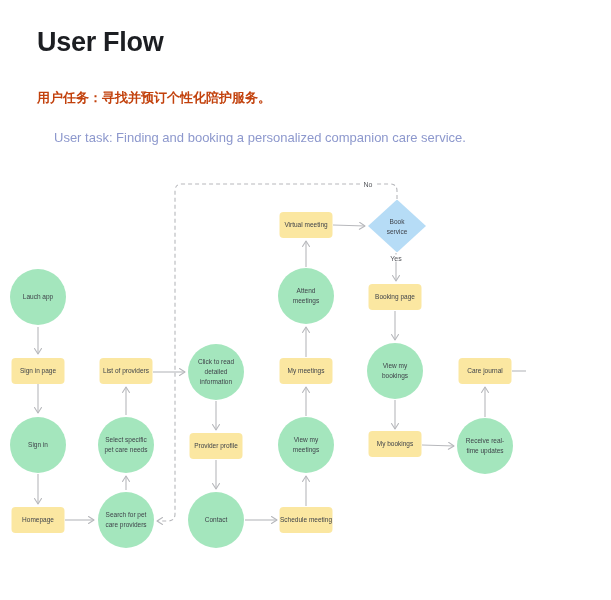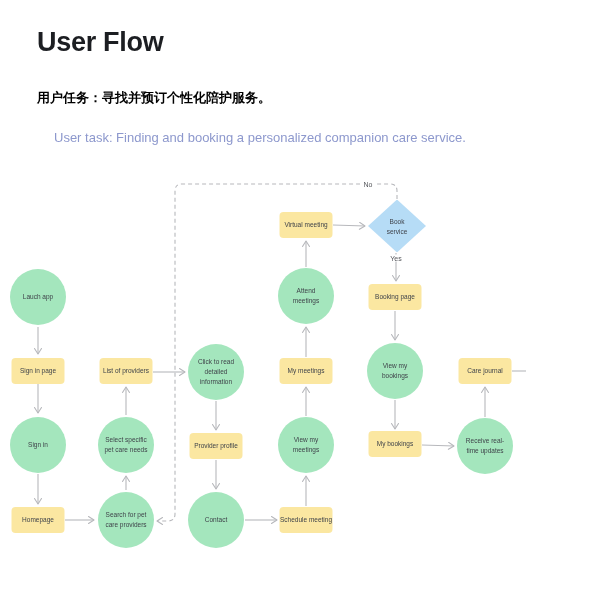--- a/index.html
+++ b/index.html
@@ -9,21 +9,21 @@
     background:#ffffff;
     font-family:"Liberation Sans", sans-serif;
   }
   
   .page-title{
     position:absolute; left:37px; top:27px; margin:0;
     font-size:27px; font-weight:700; color:#1c1e22; letter-spacing:-0.3px;
   }
   .subtitle-zh{
     position:absolute; left:37px; top:89px; margin:0;
-    font-size:13px; font-weight:700; color:#000000;
+    font-size:13px; font-weight:700; color:#c2410c;
   }
   .subtitle-en{
     position:absolute; left:37px; top:113px; margin:17px;
     font-size:13px; font-weight:400; color:var(--subtitle-en,#8d98cd);
   }
   
   .canvas{position:absolute; left:0; top:0; width:611px; height:600px;}
   svg.edge-layer{position:absolute; left:0; top:0; pointer-events:none;}
   svg.edge-layer path.edge{
     fill:none; stroke:var(--edge,#b7b8bc); stroke-width:1.1;

